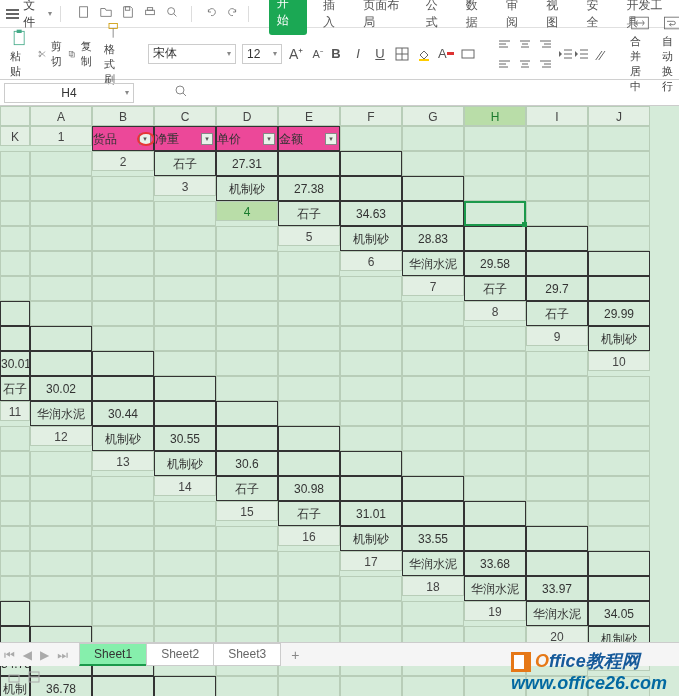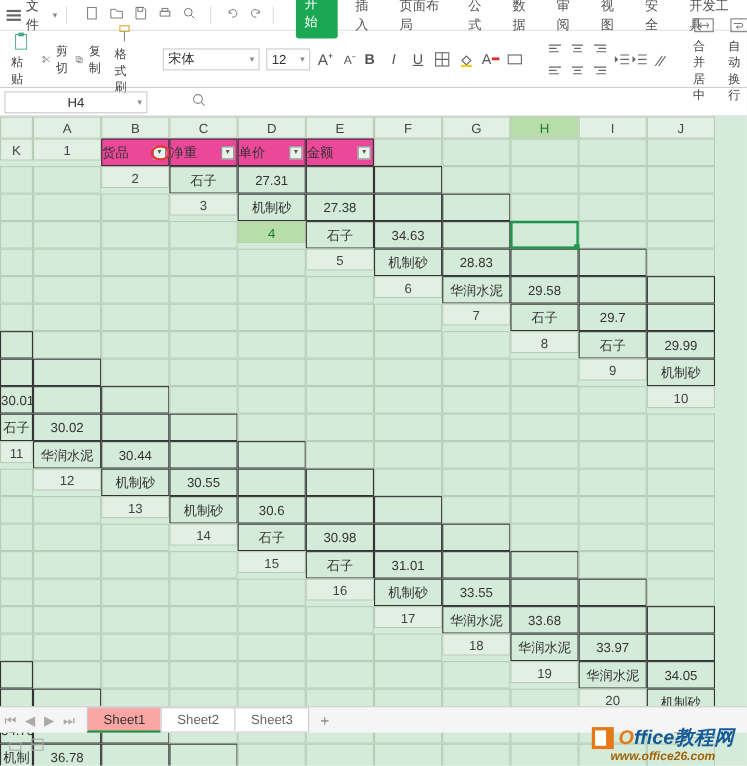--- a/index.html
+++ b/index.html
@@ -55,31 +55,31 @@
   .hdr-cell { background: #ec4899; border: 1px solid #333; text-align: left; position: relative; padding-right: 31px; }
   .filter { position: absolute; right: 2px; top: 50%; transform: translateY(-50%); width: 12px; height: 12px; border: 1px solid #888; display: flex; align-items: center; justify-content: center; font-size: 7px; color: #555; background:#e9f3ea; }
   .red-circle { position: absolute; right: -2px; top: 50%; transform: translateY(-50%); width: 18px; height: 14px; border: 2px solid #e73535; border-radius: 50%; }
   .active-cell { position: absolute; border: 2px solid #1b994b; pointer-events: none; }
   .active-cell::after { content:""; position:absolute; right:-3px; bottom:-3px; width:5px; height:5px; background:#1b994b; }
   
   
   .sheettabs { position: absolute; bottom: 30px; left: 0; right: 0; height: 24px; display: flex; align-items: center; background: #f5f5f5; border-top: 1px solid #ccc; font-size: 12px; }
   .stab-nav { color: #aaa; padding: 0 4px; cursor: pointer; }
   .stab { padding: 3px 14px; border: 1px solid #ccc; background: #fff; margin-left: -1px; cursor: pointer; color: #666; }
-  .stab.active { background: #fca5a5; border-bottom: 2px solid #1b994b; color: #333; font-weight: 500; }
+  .stab.active { background: #86efac; border-bottom: 2px solid #1b994b; color: #333; font-weight: 500; }
   .stab-add { padding: 0 10px; color: #888; cursor: pointer; font-size: 14px; }
   
   
   .status { position: absolute; bottom: 8px; left: 0; right: 0; height: 20px; display: flex; align-items: center; padding: 0 8px; color: #999; font-size: 11px; gap: 8px; }
   
   
-  .wm { position: absolute; right: 12px; bottom: 2px; text-align: center; font-weight: bold; font-style: italic; }
+  .wm { position: absolute; right: 12px; bottom: 2px; text-align: left; font-weight: bold; font-style: italic; }
   .wm1 { font-size: 18px; }
   .wm1 .o { color: #e67817; } .wm1 .rest { color: #165a9a; }
-  .wm2 { font-size: 11px; color: #a16207; }
+  .wm2 { font-size: 18px; color: #0369a1; }
   .wm-icon { display:inline-block; width:20px; height:20px; background:#e67817; vertical-align:middle; margin-right:4px; position:relative; }
   .wm-icon::before { content:""; position:absolute; left:3px; top:3px; width:10px; height:14px; background:#fff; }
 </style>
 </head>
 <body>
 
 <div class="menubar">
   <span class="menu-icon">
       <span></span>
       <span></span>

